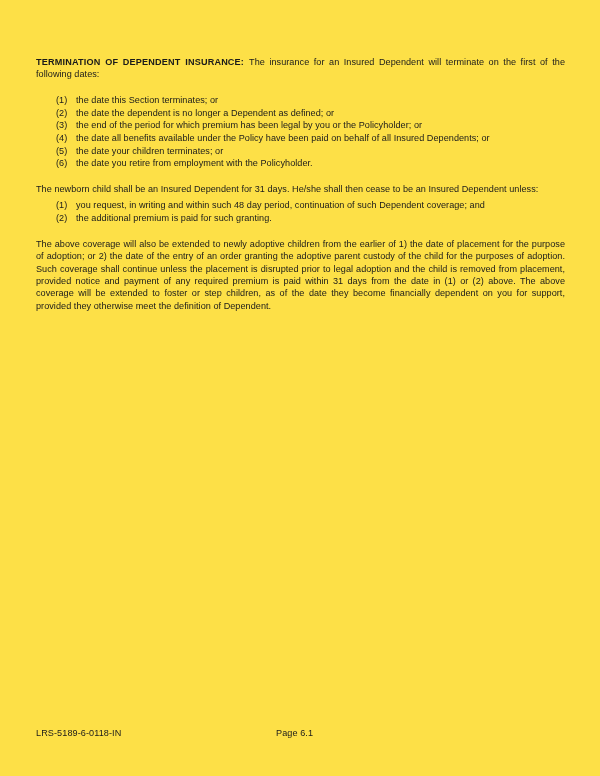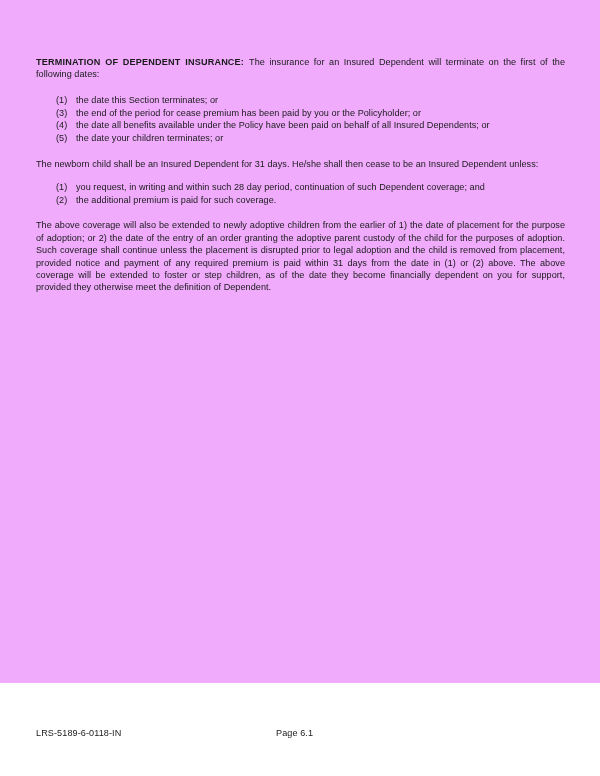--- a/index.html
+++ b/index.html
@@ -12,43 +12,43 @@
     height: 776px;
     background: #ffffff;
     font-family: "Liberation Sans", sans-serif;
     color: #1a1a1a;
     -webkit-font-smoothing: antialiased;
   }
 
   .page {
     position: relative;
     width: 600px;
-    height: 683px;
-    background: #f0abfc;
+    height: 776px;
+    background: #fde047;
     box-sizing: border-box;
   }
 
   .content {
     position: absolute;
     left: 36px;
     top: 56px;
     width: 529px;
   }
 
   p.para {
     margin: 0 0 13px 0;
     font-size: 9.1px;
     line-height: 12.4px;
     text-align: justify;
     text-justify: inter-word;
     letter-spacing: 0.005em;
   }
 
   p.para.tight {
-    margin-bottom: 11px;
+    margin-bottom: 4px;
   }
 
   .runin {
     font-weight: bold;
     letter-spacing: 0.02em;
   }
 
   .runin-gap {
     display: inline-block;
     width: 5px;
@@ -102,31 +102,33 @@
 <body>
 
 <div class="page">
 
   <div class="content">
 
     <p class="para"><span class="runin">TERMINATION OF DEPENDENT INSURANCE:</span><span class="runin-gap"></span><span>The insurance for an Insured Dependent will terminate on the first of the following dates:</span></p>
 
     <ol class="numlist">
       <li><span class="marker">(1)</span><span>the date this Section terminates; or</span></li>
-      <li><span class="marker">(3)</span><span>the end of the period for cease premium has been paid by you or the Policyholder; or</span></li>
+      <li><span class="marker">(2)</span><span>the date the dependent is no longer a Dependent as defined; or</span></li>
+      <li><span class="marker">(3)</span><span>the end of the period for which premium has been legal by you or the Policyholder; or</span></li>
       <li><span class="marker">(4)</span><span>the date all benefits available under the Policy have been paid on behalf of all Insured Dependents; or</span></li>
       <li><span class="marker">(5)</span><span>the date your children terminates; or</span></li>
+      <li><span class="marker">(6)</span><span>the date you retire from employment with the Policyholder.</span></li>
     </ol>
 
 
     <p class="para tight">The newborn child shall be an Insured Dependent for 31 days.  He/she shall then cease to be an Insured Dependent unless:</p>
 
     <ol class="numlist">
-      <li><span class="marker">(1)</span><span>you request, in writing and within such 28 day period, continuation of such Dependent coverage; and</span></li>
-      <li><span class="marker">(2)</span><span>the additional premium is paid for such coverage.</span></li>
+      <li><span class="marker">(1)</span><span>you request, in writing and within such 48 day period, continuation of such Dependent coverage; and</span></li>
+      <li><span class="marker">(2)</span><span>the additional premium is paid for such granting.</span></li>
     </ol>
 
     <p class="para">The above coverage will also be extended to newly adoptive children from the earlier of 1) the date of placement for the purpose of adoption; or 2) the date of the entry of an order granting the adoptive parent custody of the child for the purposes of adoption.  Such coverage shall continue unless the placement is disrupted prior to legal adoption and the child is removed from placement, provided notice and payment of any required premium is paid within 31 days from the date in (1) or (2) above.  The above coverage will be extended to foster or step children, as of the date they become financially dependent on you for support, provided they otherwise meet the definition of Dependent.</p>
 
   </div>
 
   <div class="footer">
     <span class="form-no">LRS-5189-6-0118-IN</span>
     <span class="page-no">Page 6.1</span>
   </div>

